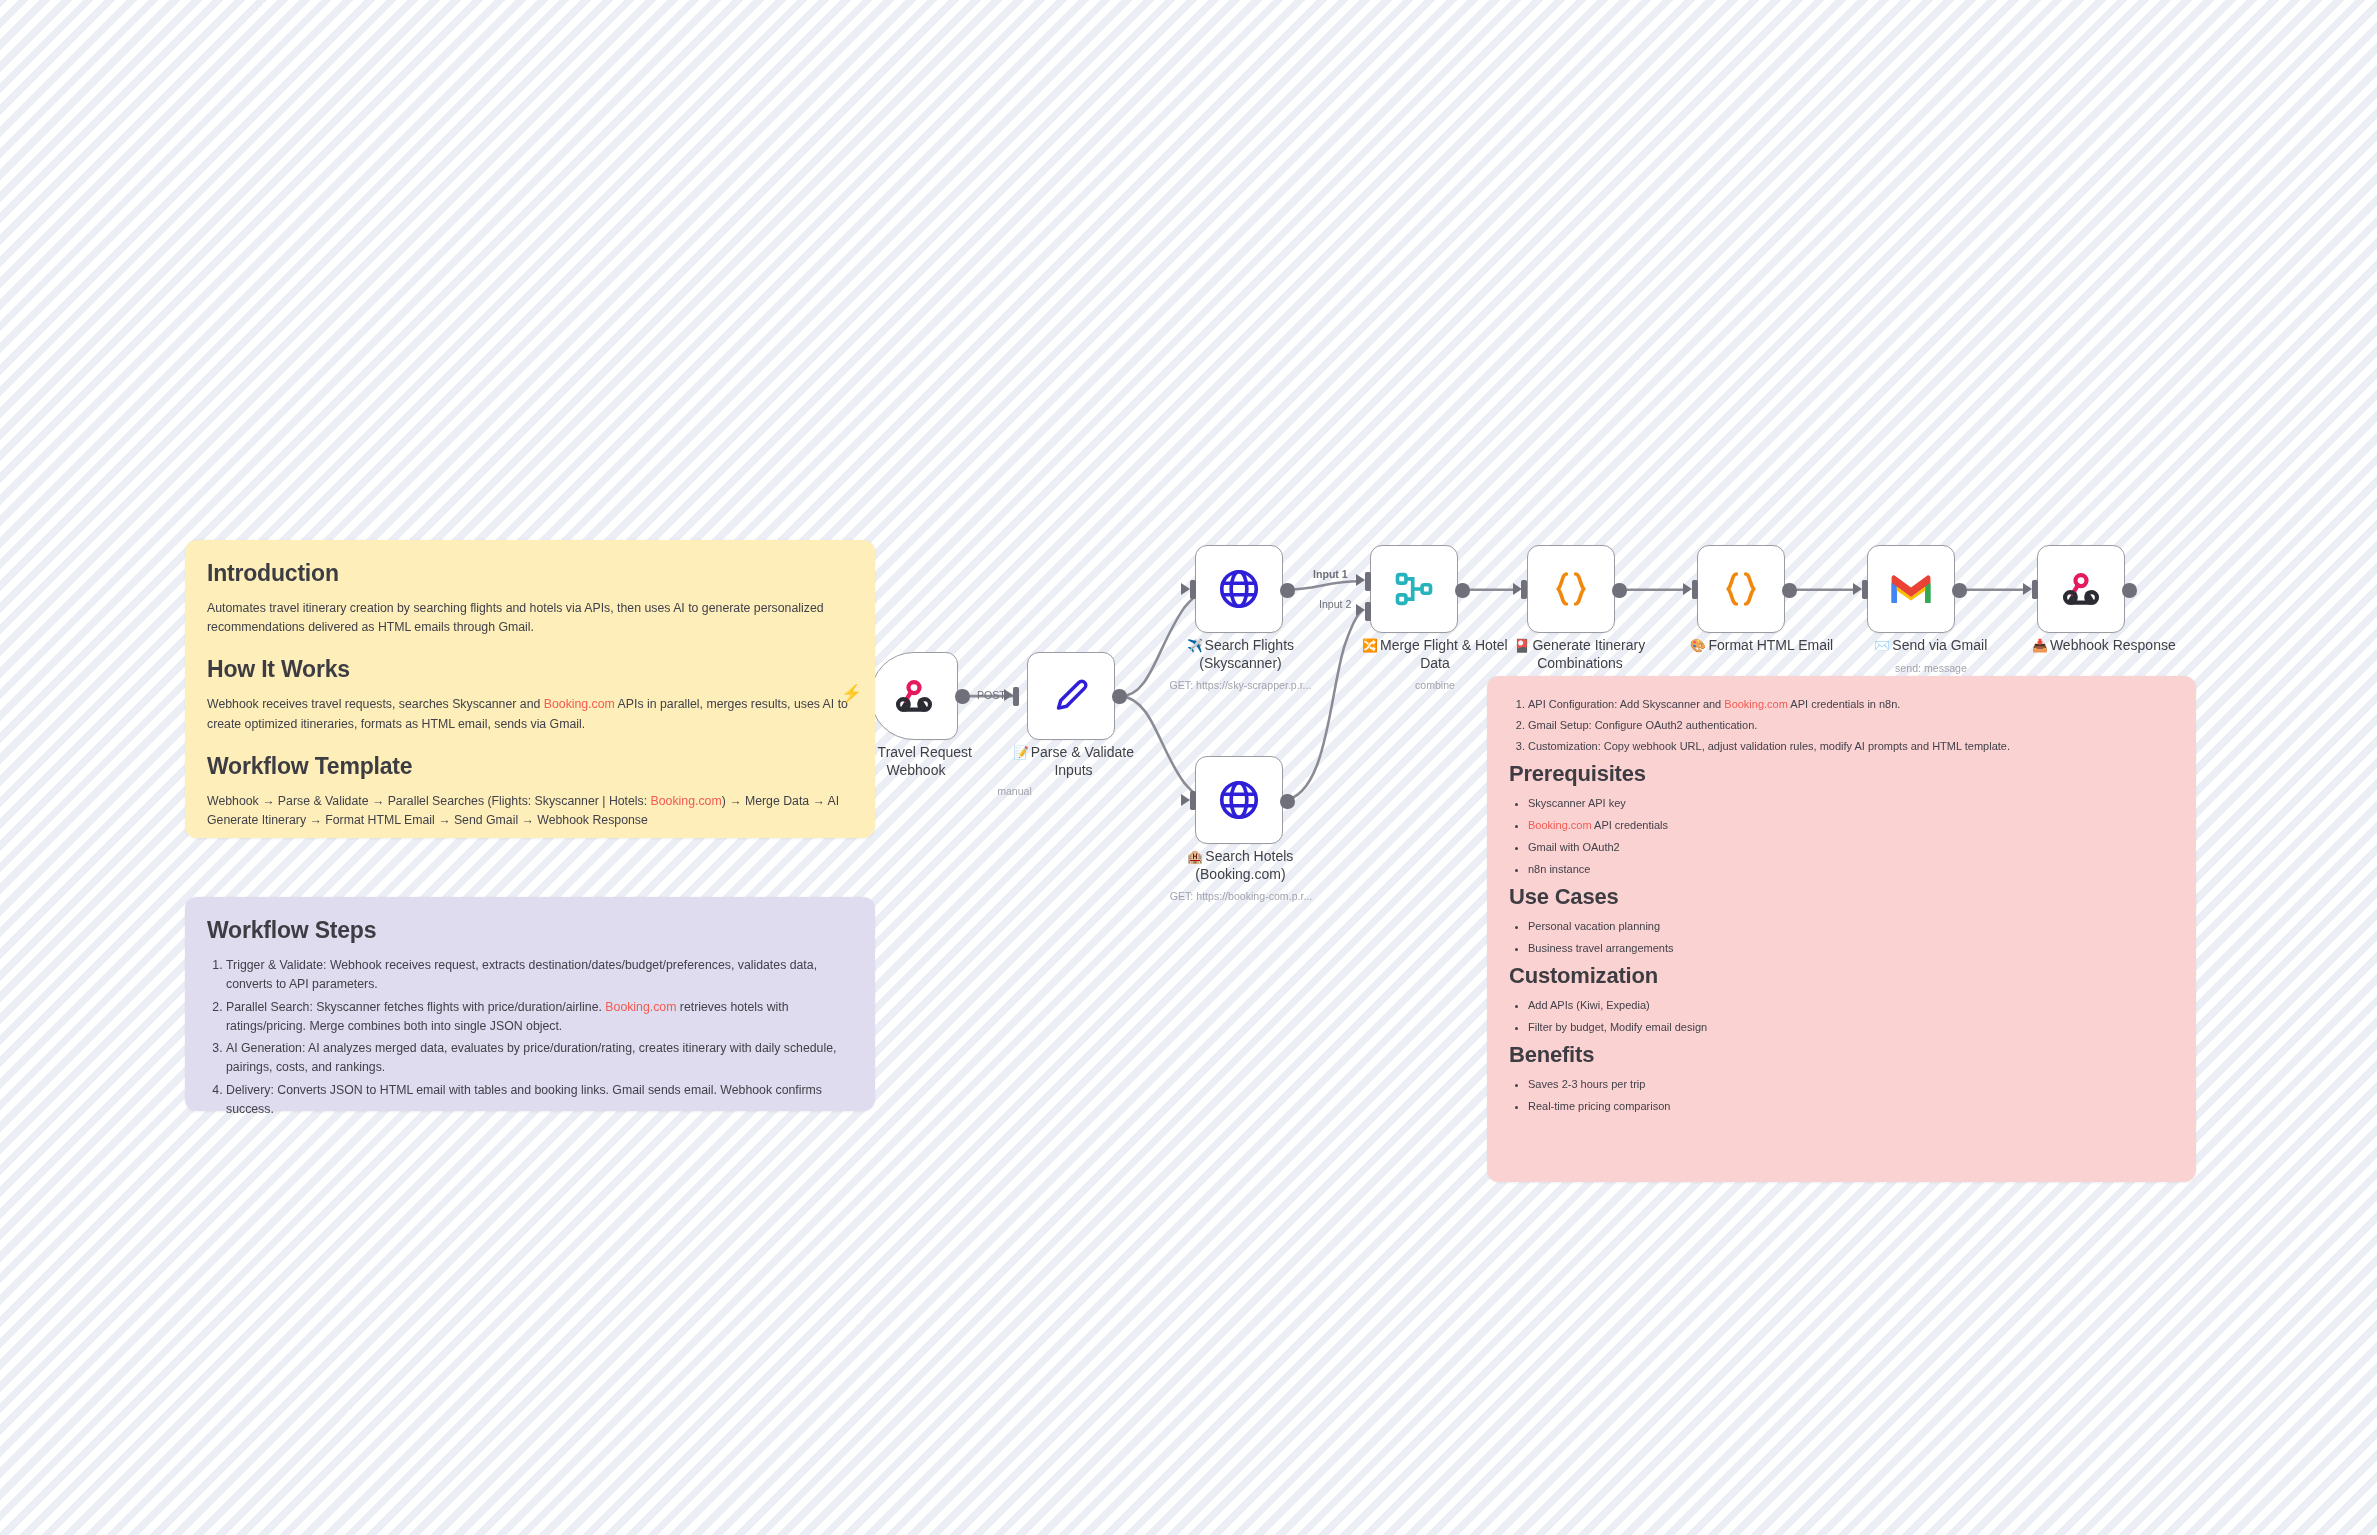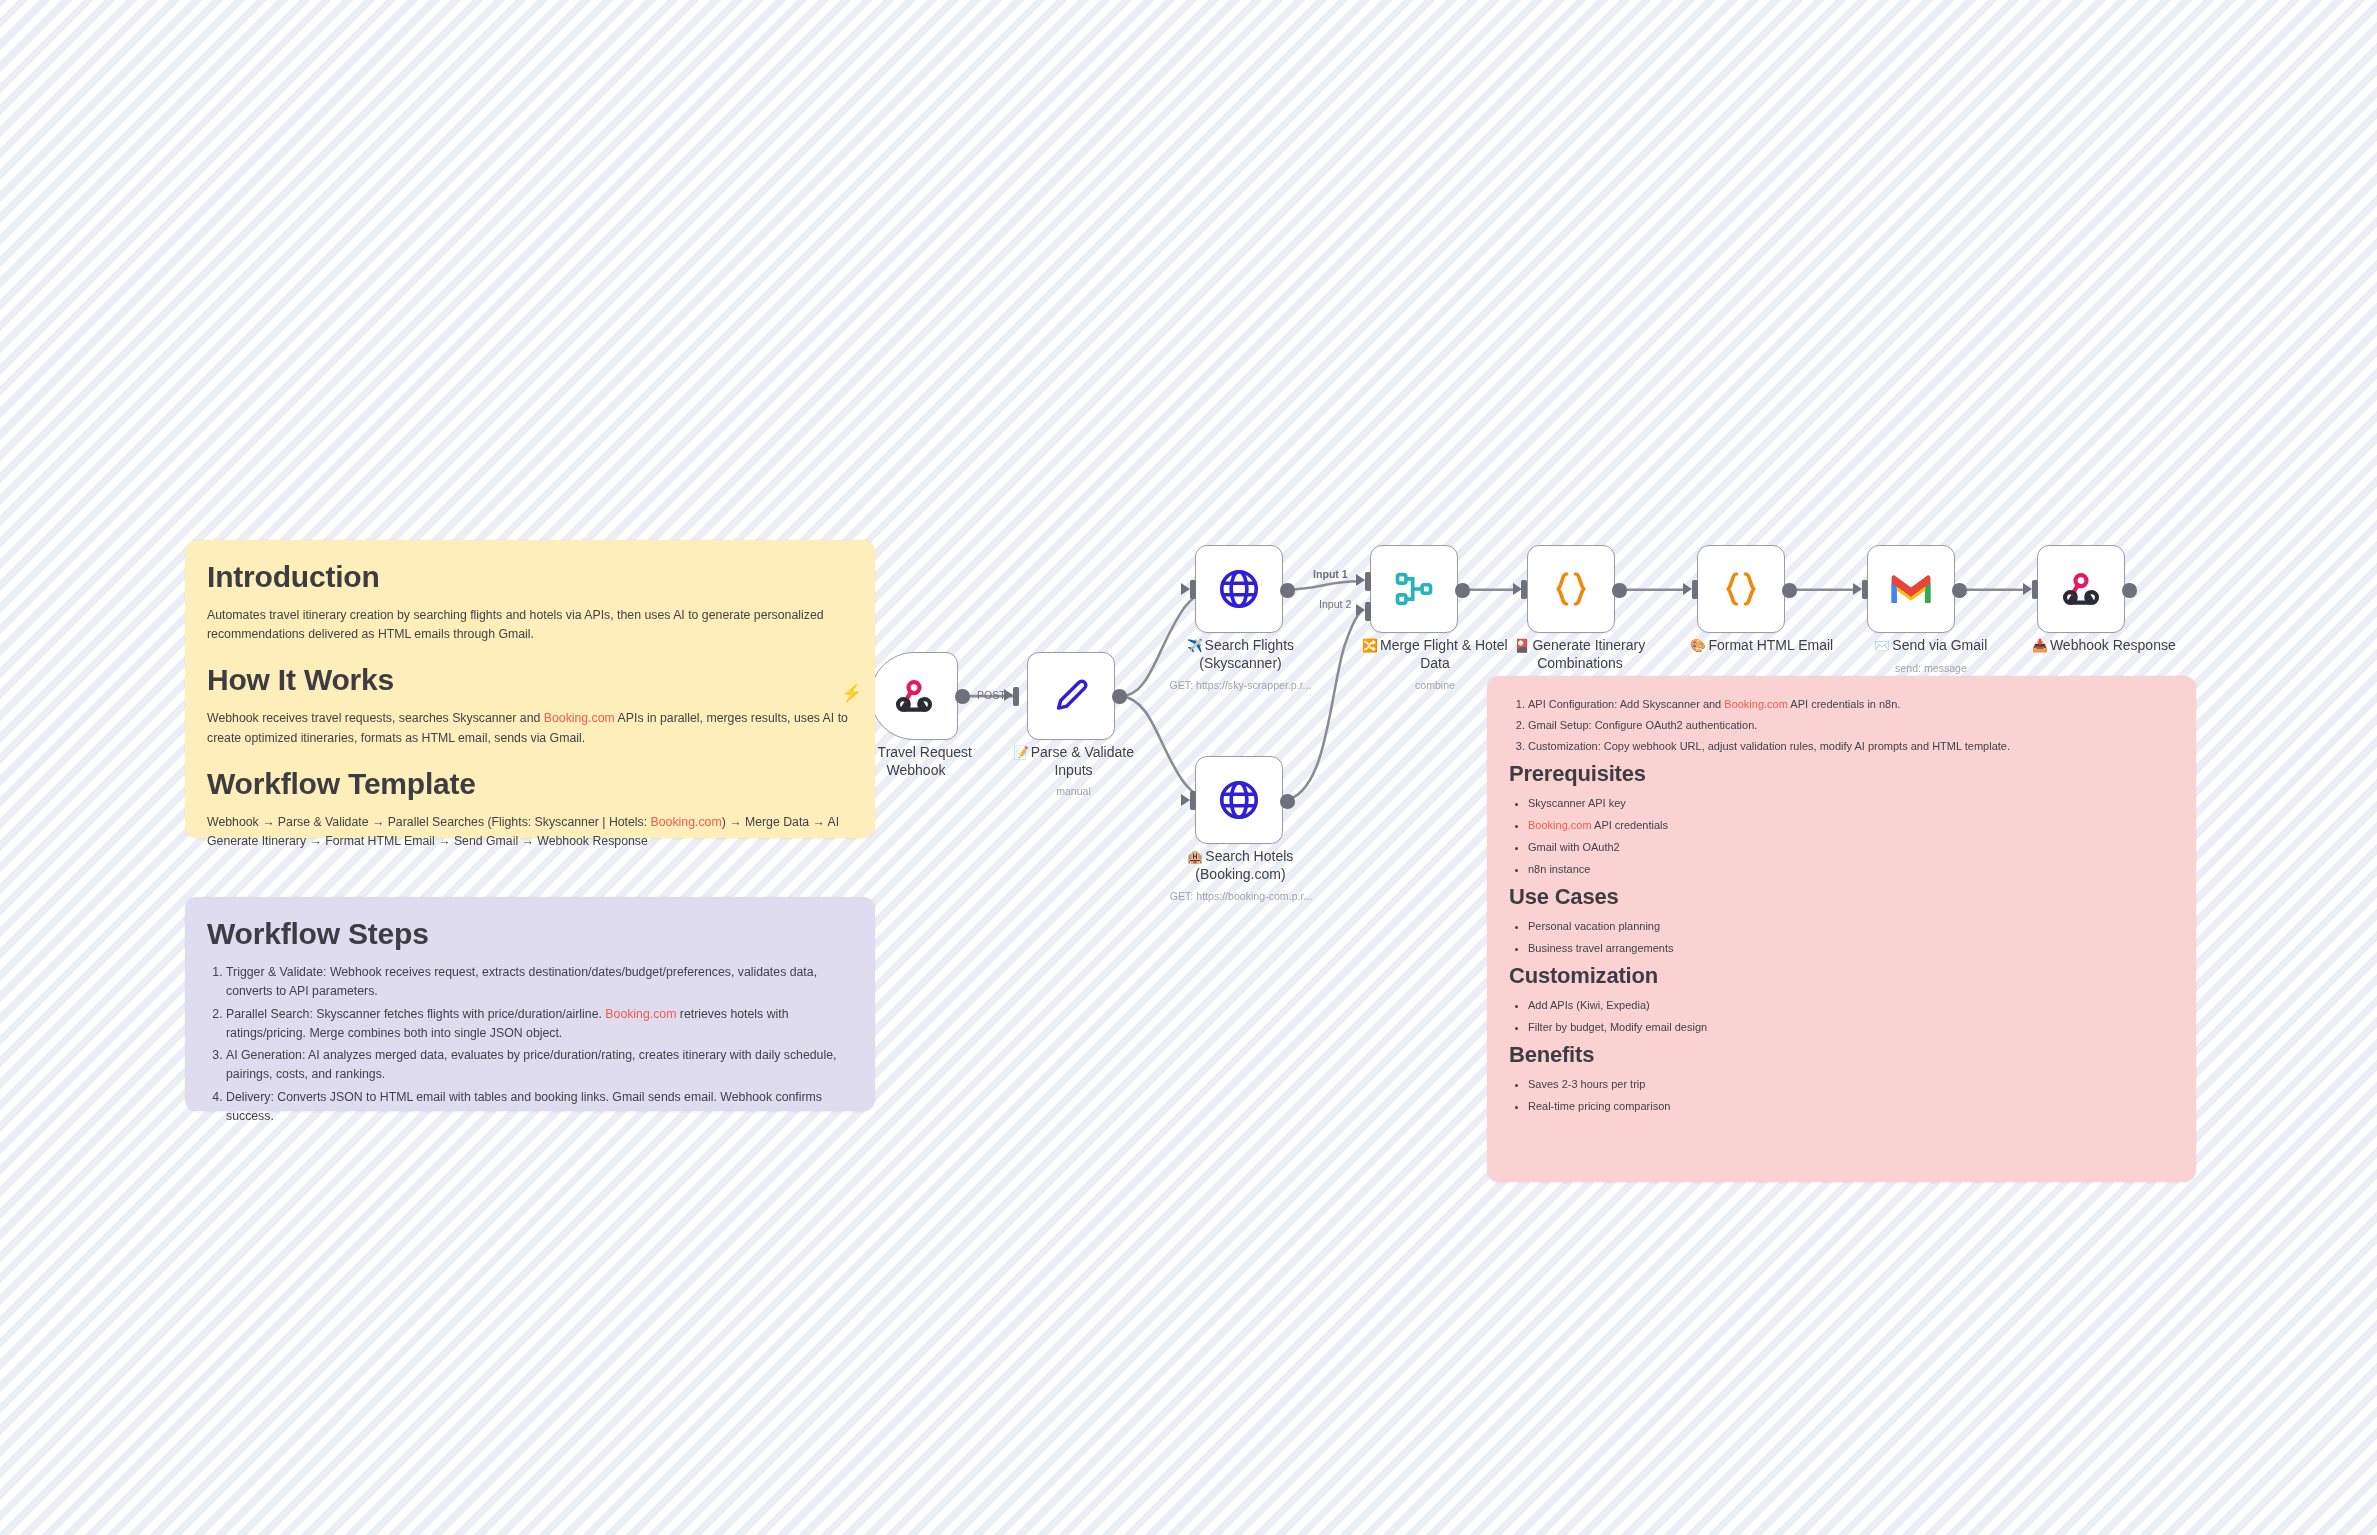--- a/index.html
+++ b/index.html
@@ -19,21 +19,21 @@
   }
 
   
   .note {
     position: absolute;
     border-radius: 12px;
     padding: 20.4px 22px 22px 22px;
     box-shadow: 0 0.9px 2.6px rgba(30,30,60,0.07);
   }
   .note h2 {
-    font-size: 30px;
+    font-size: 23px;
     font-weight: 700;
     color: #3c3c42;
     letter-spacing: -0.2px;
     margin-bottom: 12px;
   }
   .note h2.tight { margin-top: 19px; }
   .note p, .note li {
     font-size: 12.3px;
     line-height: 1.55;
     color: #41414a;
@@ -182,21 +182,21 @@
       <svg width="44" height="44" viewBox="0 0 24 24">
         <path d="M5.2 18.6 L6.4 14.4 L16.3 4.6 C17.2 3.7 18.6 3.7 19.4 4.6 C20.3 5.4 20.3 6.8 19.4 7.7 L9.6 17.6 L5.2 18.6 Z" fill="none" stroke="#2f1fd8" stroke-width="1.9" stroke-linejoin="round"></path>
       </svg>
     </span>
   </div>
   <div class="port-out" style="left:1112px; top:689px;"></div>
   <div class="nlabel" style="left:997px; top:744px; width:153px;">
     <span class="emo">📝</span><span>Parse &amp; Validate</span><br>
     <span>Inputs</span>
   </div>
-  <div class="nsub" style="left:997px; top:785px; width:153px;">manual</div>
+  <div class="nsub" style="left:938px; top:785px; width:153px;">manual</div>
 
   <div class="node" style="left:1195px; top:545px;">
     <span>
       <svg width="46" height="46" viewBox="0 0 24 24">
         <g fill="none" stroke="#2f1fd8" stroke-width="1.9">
           <circle cx="12" cy="12" r="9"></circle>
           <ellipse cx="12" cy="12" rx="4.1" ry="9"></ellipse>
           <path d="M3.3 9 H20.7"></path>
             <path d="M3.3 15 H20.7"></path>
         </g>

